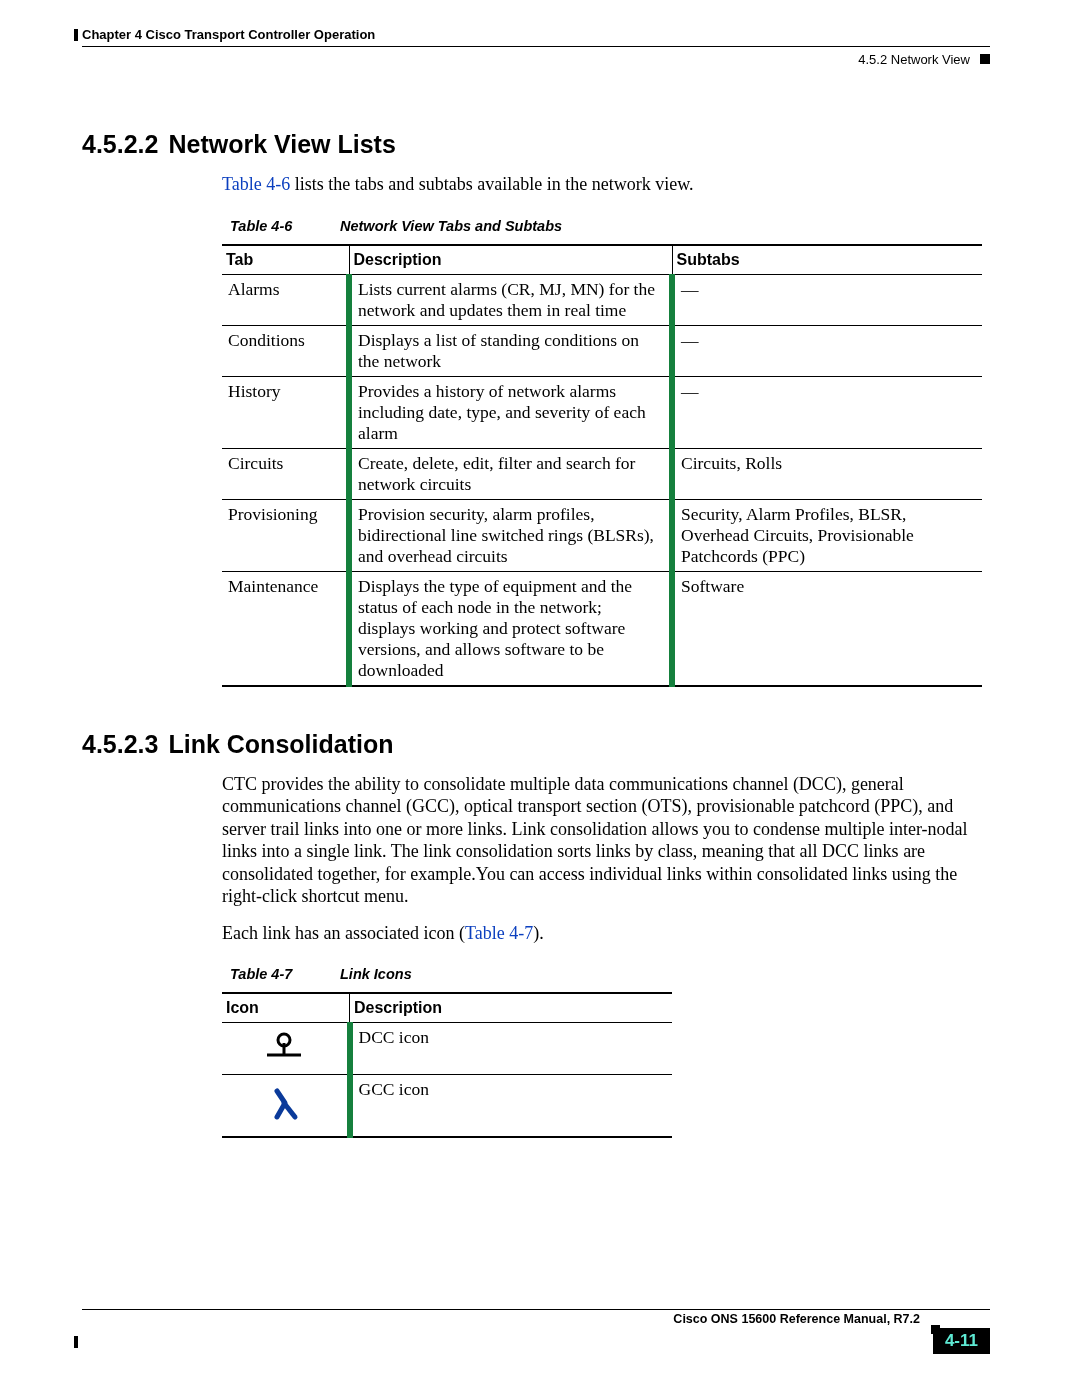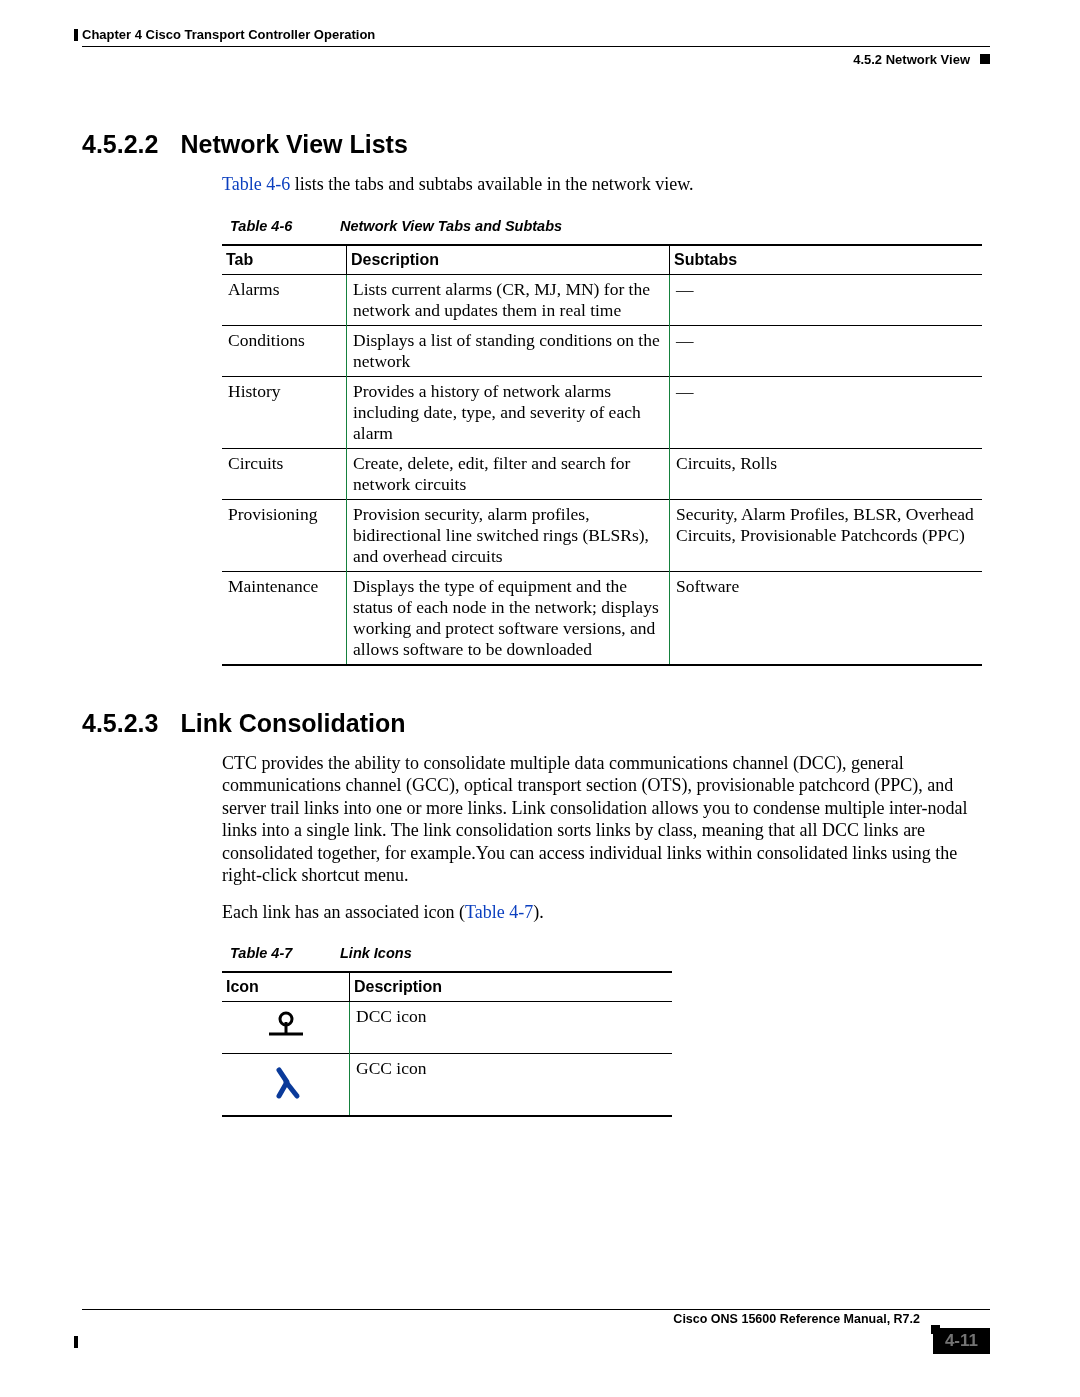--- a/index.html
+++ b/index.html
@@ -36,21 +36,21 @@
     left: 74px;
     width: 4px;
     height: 12px;
     background: #000;
   }
   .header-right {
     position: absolute;
     top: 52px;
     right: 110px;
     font-family: Arial, Helvetica, sans-serif;
-    font-weight: bold;
+    font-weight: normal;
     font-size: 13px;
     text-align: right;
   }
   .header-right-box {
     position: absolute;
     top: 54px;
     right: 90px;
     width: 10px;
     height: 10px;
     background: #000;
@@ -59,21 +59,21 @@
     margin-top: 100px;
   }
   h2.section {
     font-family: Arial, Helvetica, sans-serif;
     font-size: 25px;
     font-weight: bold;
     margin: 0 0 14px 0;
   }
   h2.section .num {
     display: inline-block;
-    margin-right: 22px;
+    margin-right: 10px;
   }
   .body-block {
     margin-left: 140px;
   }
   p {
     font-size: 18px;
     line-height: 1.25;
     margin: 0 0 14px 0;
   }
   p .link {
@@ -100,21 +100,21 @@
     font-family: Arial, Helvetica, sans-serif;
     font-weight: bold;
     font-size: 16px;
     text-align: left;
     border-top: 2px solid #000;
     border-bottom: 1px solid #000;
     padding: 5px 8px 5px 4px;
   }
   table.data td {
     border-top: 1px solid #000;
-    border-left: 1px solid #15803d;
+    border-left: 6px solid #15803d;
     padding: 4px 8px 4px 6px;
     vertical-align: top;
   }
   table.data tr td:first-child {
     border-left: none;
     width: 110px;
   }
   table.data tr:last-child td {
     border-bottom: 2px solid #000;
   }
@@ -148,21 +148,21 @@
     font-size: 12.5px;
     font-weight: bold;
     text-align: right;
     padding-right: 70px;
   }
   .page-number-box {
     position: absolute;
     right: 0;
     bottom: -28px;
     background: #000;
-    color: #737373;
+    color: #5eead4;
     font-family: Arial, Helvetica, sans-serif;
     font-weight: bold;
     font-size: 17px;
     padding: 3px 12px;
   }
   .footer-end-marker {
     position: absolute;
     right: 50px;
     bottom: -8px;
     width: 9px;

